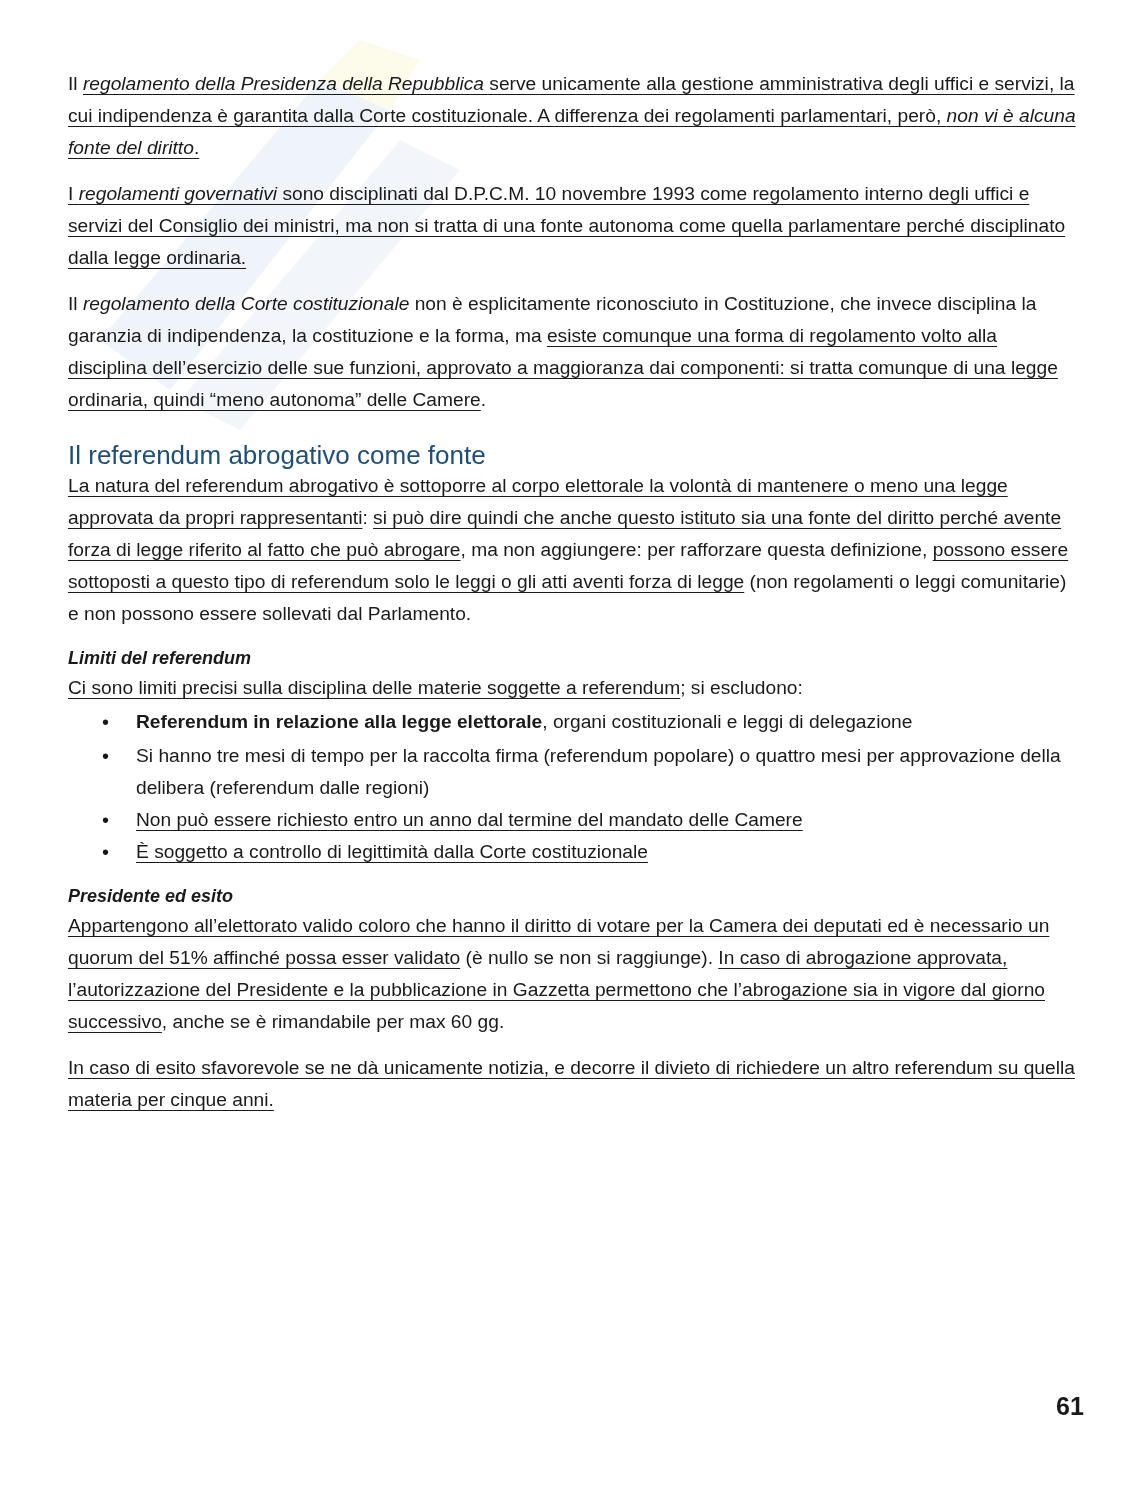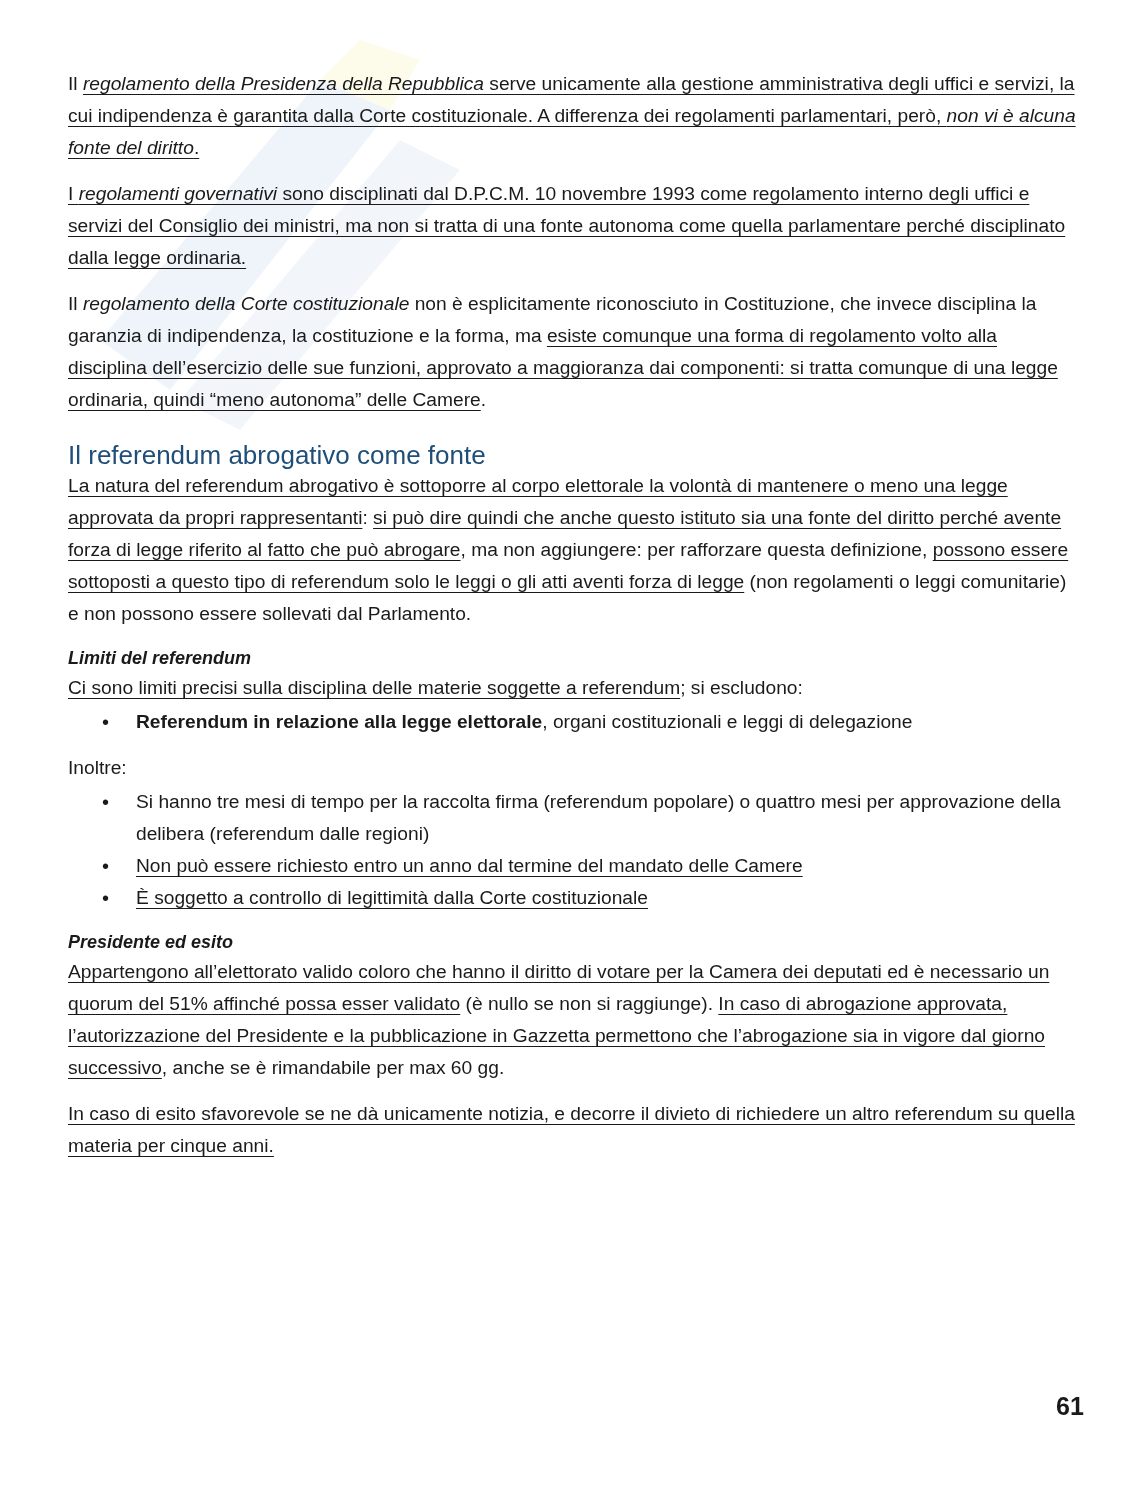--- a/index.html
+++ b/index.html
@@ -51,21 +51,20 @@
   <p class="h2">Il referendum abrogativo come fonte</p>
   <p><span class="u">La natura del referendum abrogativo è sottoporre al corpo elettorale la volontà di mantenere o meno una legge approvata da propri rappresentanti</span><span>: </span><span class="u">si può dire quindi che anche questo istituto sia una fonte del diritto perché avente forza di legge riferito al fatto che può abrogare</span><span>, ma non aggiungere: per rafforzare questa definizione, </span><span class="u">possono essere sottoposti a questo tipo di referendum solo le leggi o gli atti aventi forza di legge</span><span> (non regolamenti o leggi comunitarie) e non possono essere sollevati dal Parlamento.</span></p>
 
   <p class="subhead gap">Limiti del referendum</p>
   <p><span class="u">Ci sono limiti precisi sulla disciplina delle materie soggette a referendum</span><span>; si escludono:</span></p>
 
   <ul>
     <li><span class="b">Referendum in relazione alla legge elettorale</span><span>, organi costituzionali e leggi di delegazione</span></li>
   </ul>
 
-  <p class="gap">Inoltre:</p>
 
   <ul>
     <li><span>Si hanno tre mesi di tempo per la raccolta firma (referendum popolare) o quattro mesi per approvazione della delibera (referendum dalle regioni)</span></li>
     <li><span class="u">Non può essere richiesto entro un anno dal termine del mandato delle Camere</span></li>
     <li><span class="u">È soggetto a controllo di legittimità dalla Corte costituzionale</span></li>
   </ul>
 
   <p class="subhead gap">Presidente ed esito</p>
   <p><span class="u">Appartengono all’elettorato valido coloro che hanno il diritto di votare per la Camera dei deputati ed è necessario un quorum del 51% affinché possa esser validato</span><span> (è nullo se non si raggiunge). </span><span class="u">In caso di abrogazione approvata, l’autorizzazione del Presidente e la pubblicazione in Gazzetta permettono che l’abrogazione sia in vigore dal giorno successivo</span><span>, anche se è rimandabile per max 60 gg.</span></p>
 

